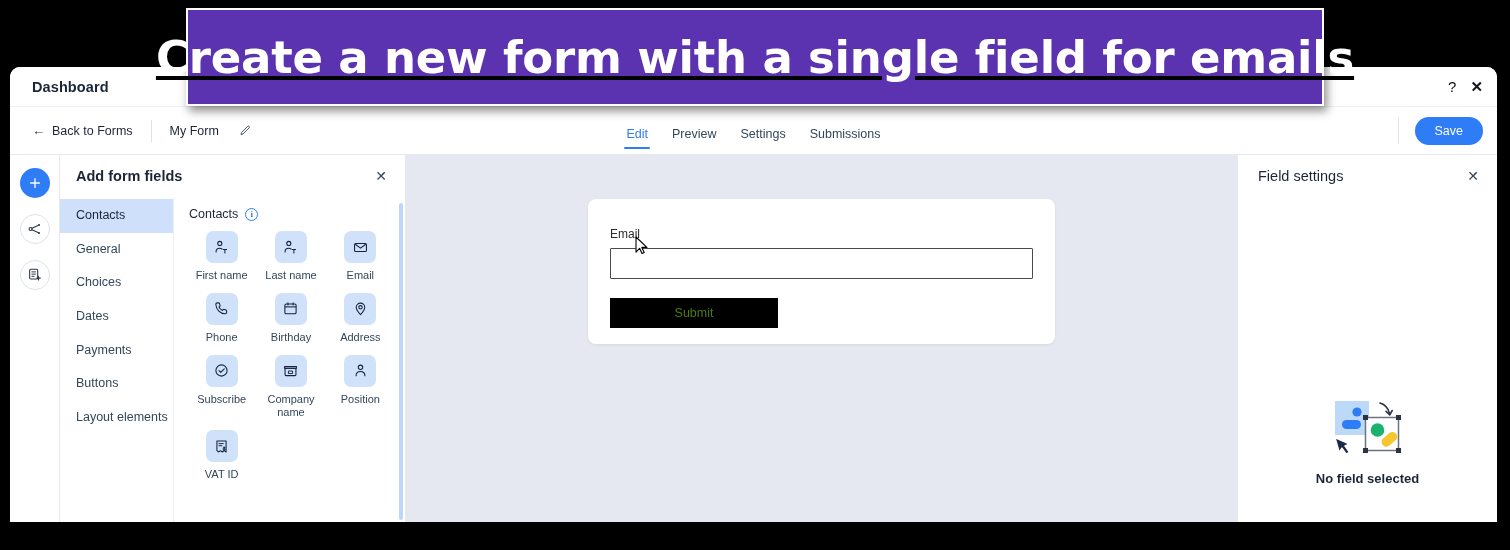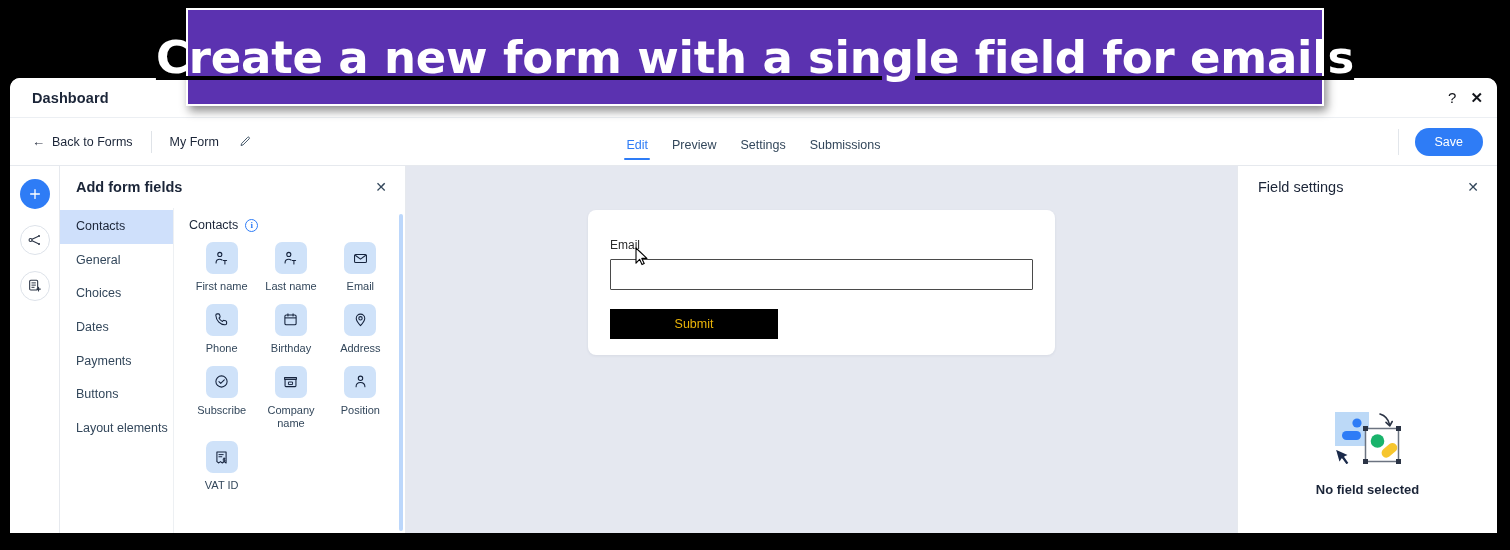--- a/index.html
+++ b/index.html
@@ -12,21 +12,21 @@
   }
   #root {
     position: relative;
     width: 1510px; height: 550px;
     background: #000000;
   }
 
   
   .app-window {
     position: absolute;
-    left: 10px; top: 78px;
+    left: 10px; top: 67px;
     width: 1487px; height: 455px;
     background: #ffffff;
     border-radius: 10px 10px 0 0;
     overflow: hidden;
     box-shadow: 0 0 0 1px rgba(0,0,0,0.06);
   }
 
   
   .titlebar {
     position: relative;
@@ -266,21 +266,21 @@
     height: 31px;
     border: 1px solid #4a4a4a;
     background: #ffffff;
     border-radius: 1px;
   }
   .submit-btn {
     margin-top: 19px;
     width: 168px;
     height: 30px;
     background: #000000;
-    color: #eab308;
+    color: #4d7c0f;
     border: none;
     font-family: inherit;
     font-size: 12.5px;
     cursor: pointer;
     border-radius: 0;
   }
   .cursor-arrow {
     position: absolute;
     left: 229px; top: 81px;
     width: 14px; height: 20px;

